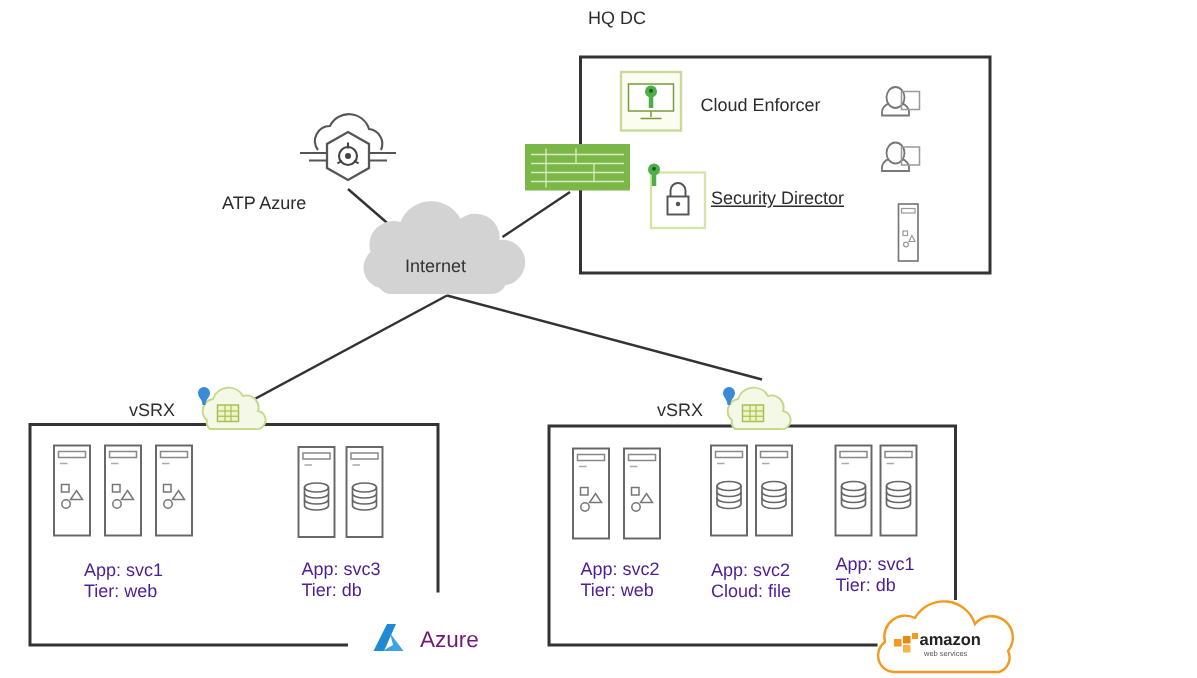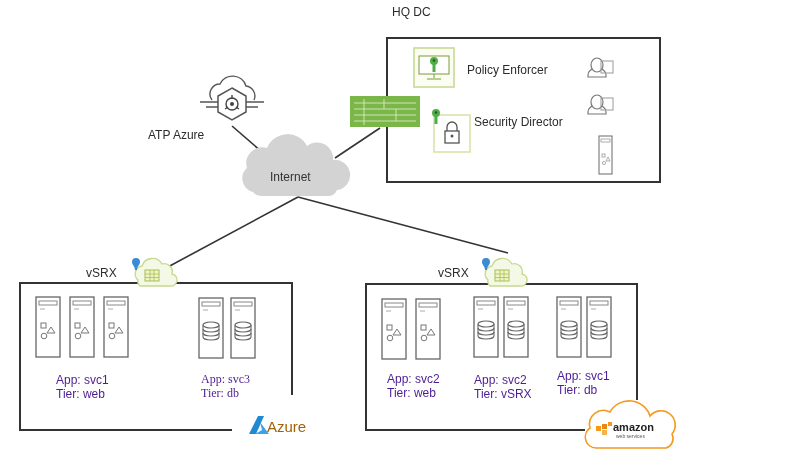--- a/index.html
+++ b/index.html
@@ -136,45 +136,45 @@
   <g transform="translate(582,400)">
     <path d="M14,48 a11,11 0 0 1 -6,-20 a14,14 0 0 1 20,-16 a22,22 0 0 1 40,4 a14,14 0 0 1 22,18 a10,10 0 0 1 -6,14 z" fill="#fff" stroke="#f39a1e" stroke-width="1.6"></path>
     <rect x="14" y="26" width="5" height="5" fill="#f39a1e"></rect>
     <rect x="20" y="24" width="5" height="5" fill="#e88a12"></rect>
     <rect x="20" y="30" width="5" height="5" fill="#f7b24a"></rect>
     <rect x="26" y="22" width="4" height="4" fill="#f39a1e"></rect>
   </g>
 </svg>
 
 <div class="lbl" style="left:392px;top:5px;font-size:12px;">HQ DC</div>
-<div class="lbl" style="left:467px;top:63px;">Policy Enforcer</div>
-<div class="lbl" style="left:474px;top:115px;">Security Director</div>
+<div class="lbl" style="left:467px;top:63px;">Cloud Enforcer</div>
+<div class="lbl" style="left:474px;top:125px;text-decoration:underline;">Security Director</div>
 <div class="lbl" style="left:148px;top:128px;">ATP Azure</div>
 <div class="lbl" style="left:270px;top:170px;color:#333;">Internet</div>
 
 <div class="lbl" style="left:86px;top:266px;">vSRX</div>
 <div class="lbl" style="left:438px;top:266px;">vSRX</div>
 
 <div class="lbl2" style="left:56px;top:373px;">
   <div>App: svc1</div>
   <div>Tier: web</div>
 </div>
-<div class="lbl2" style="left:201px;top:372px;font-family:Liberation Serif, serif;">
+<div class="lbl2" style="left:201px;top:372px;">
   <div>App: svc3</div>
   <div>Tier: db</div>
 </div>
 
 <div class="lbl2" style="left:387px;top:372px;">
   <div>App: svc2</div>
   <div>Tier: web</div>
 </div>
 <div class="lbl2" style="left:474px;top:373px;">
   <div>App: svc2</div>
-  <div>Tier: vSRX</div>
+  <div>Cloud: file</div>
 </div>
 <div class="lbl2" style="left:557px;top:369px;">
   <div>App: svc1</div>
   <div>Tier: db</div>
 </div>
 
-<div class="brand" style="left:267px;top:418px;font-size:15px;color:#a16207;">Azure</div>
+<div class="brand" style="left:280px;top:418px;font-size:15px;color:#701a75;">Azure</div>
 <div class="brand" style="left:613px;top:422px;font-size:11px;font-weight:bold;color:#222;line-height:11px;">amazon</div>
 <div class="brand" style="left:616px;top:433px;font-size:5px;color:#555;line-height:6px;">web services</div>
 
 </body></html>

